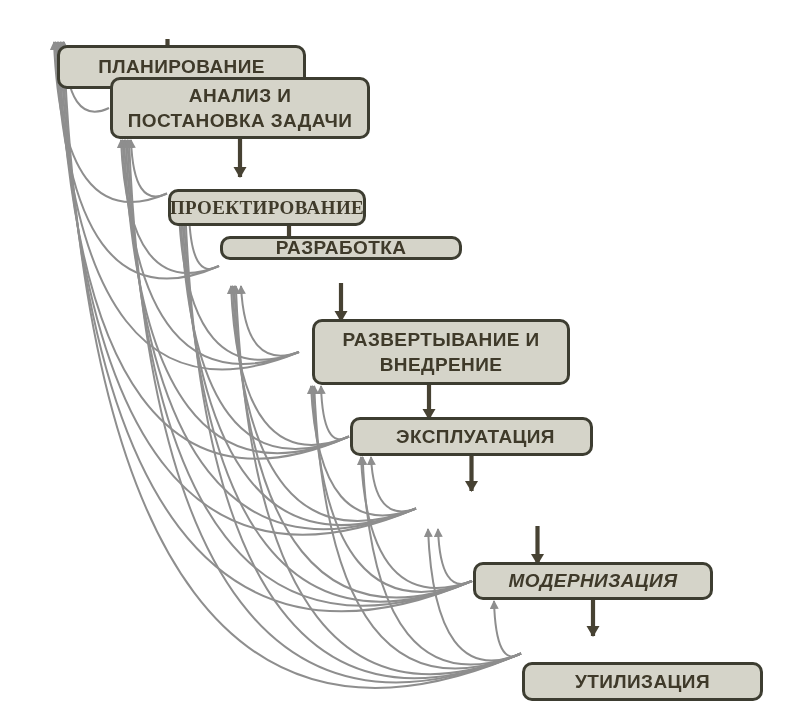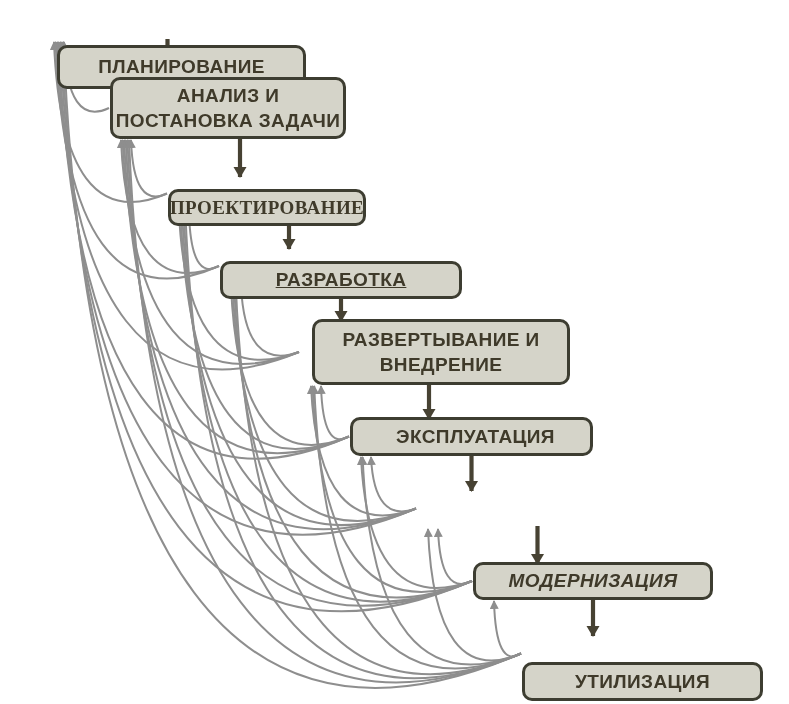--- a/index.html
+++ b/index.html
@@ -73,22 +73,22 @@
       <path d="M240,137 L240,177" fill="none" stroke="#474233" stroke-width="4.2" marker-end="url(#mf)"></path>
       <path d="M289,210 L289,249" fill="none" stroke="#474233" stroke-width="4.2" marker-end="url(#mf)"></path>
       <path d="M341,283 L341,321" fill="none" stroke="#474233" stroke-width="4.2" marker-end="url(#mf)"></path>
       <path d="M429,383 L429,419" fill="none" stroke="#474233" stroke-width="4.2" marker-end="url(#mf)"></path>
       <path d="M471.5,454 L471.5,491" fill="none" stroke="#474233" stroke-width="4.2" marker-end="url(#mf)"></path>
       <path d="M537.5,526 L537.5,564" fill="none" stroke="#474233" stroke-width="4.2" marker-end="url(#mf)"></path>
       <path d="M593,598 L593,636" fill="none" stroke="#474233" stroke-width="4.2" marker-end="url(#mf)"></path>
     </svg>
 
 <div class="stage" style="left: 57px; top: 5px; width: 249px; height: 44px; margin-top: 40px;"><span>ПЛАНИРОВАНИЕ</span></div>
-    <div class="stage" style="left: 110px; top: 77px; width: 236px; height: 62px;"><span>АНАЛИЗ И
+    <div class="stage" style="left: 110px; top: 77px; width: 260px; height: 62px;"><span>АНАЛИЗ И
 ПОСТАНОВКА ЗАДАЧИ</span></div>
     <div class="stage" style="left: 168px; top: 189px; width: 198px; height: 37px; font-family: Liberation Serif, serif;"><span>ПРОЕКТИРОВАНИЕ</span></div>
-    <div class="stage" style="left: 220px; top: 261px; width: 242px; height: 38px; text-decoration: underline;"><span>РАЗРАБОТКА</span></div>
+    <div class="stage" style="left: 220px; top: 236px; width: 242px; height: 24px;"><span>РАЗРАБОТКА</span></div>
     <div class="stage" style="left: 312px; top: 319px; width: 258px; height: 66px;"><span>РАЗВЕРТЫВАНИЕ И
 ВНЕДРЕНИЕ</span></div>
     <div class="stage" style="left: 350px; top: 417px; width: 243px; height: 39px; padding-left: 8px;"><span>ЭКСПЛУАТАЦИЯ</span></div>
     <div class="stage" style="left: 473px; top: 562px; width: 240px; height: 38px; font-style: italic;"><span>МОДЕРНИЗАЦИЯ</span></div>
     <div class="stage" style="left: 522px; top: 662px; width: 241px; height: 39px;"><span>УТИЛИЗАЦИЯ</span></div>
   </div>
 
 </body></html>

